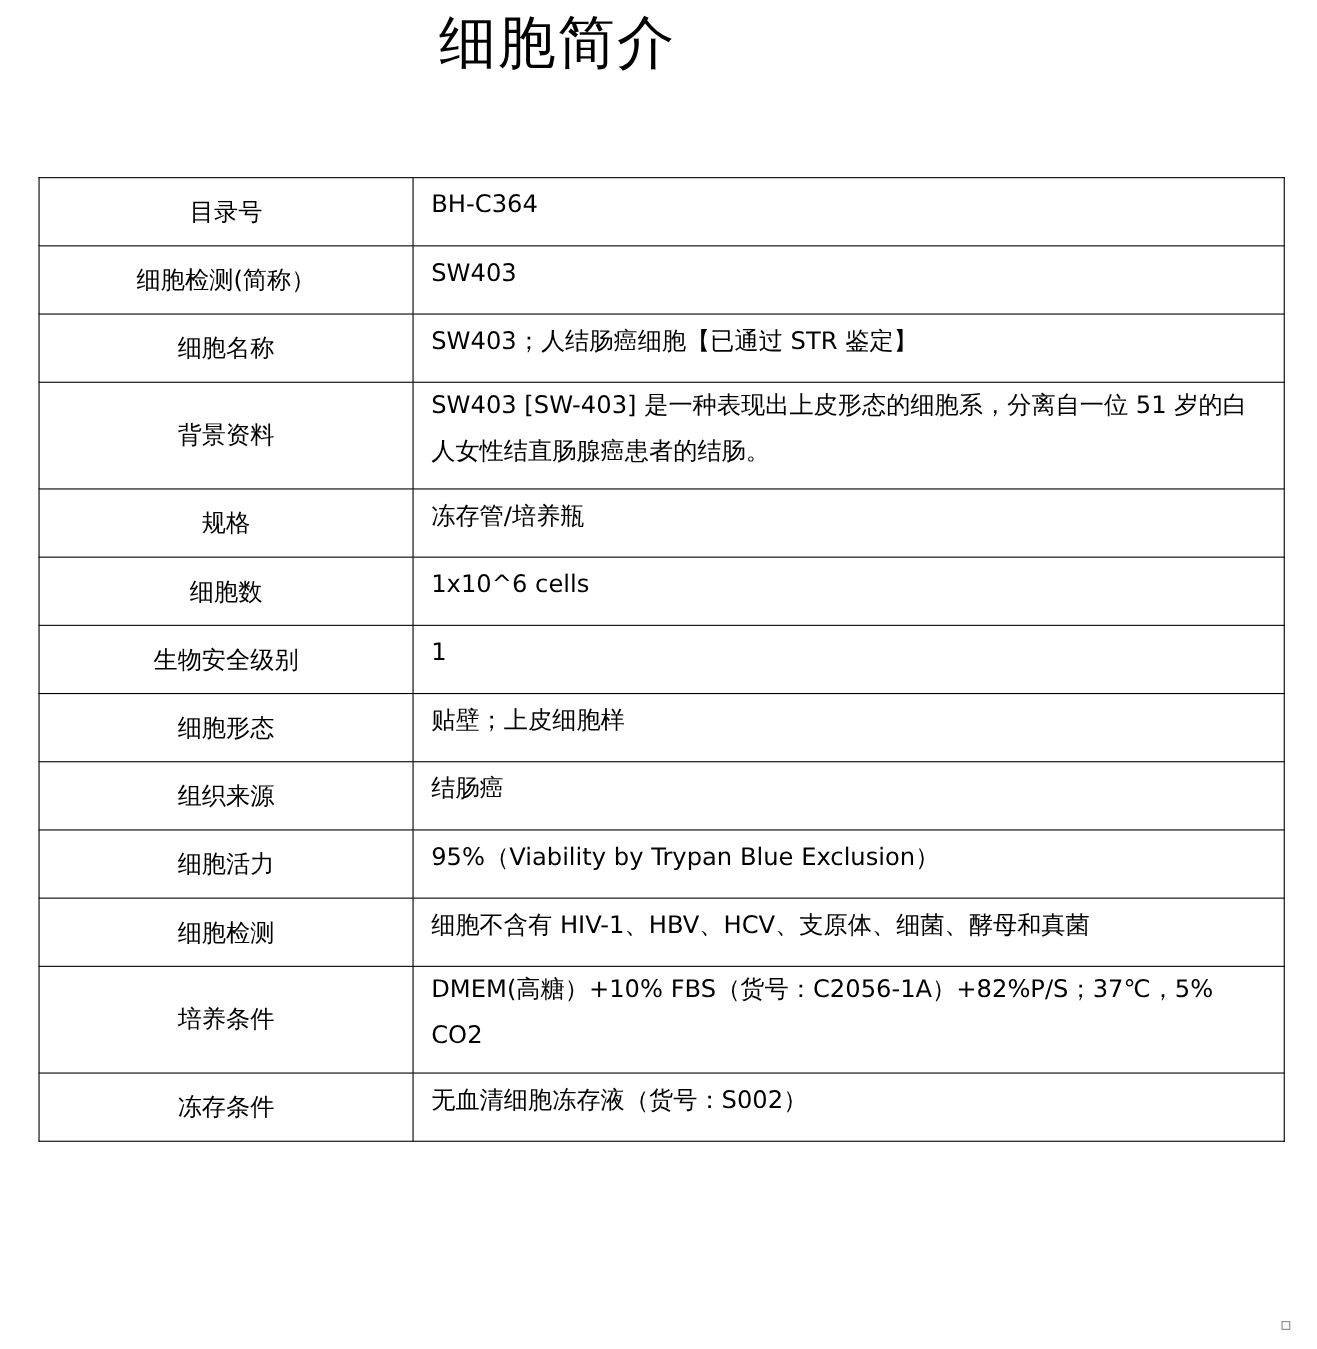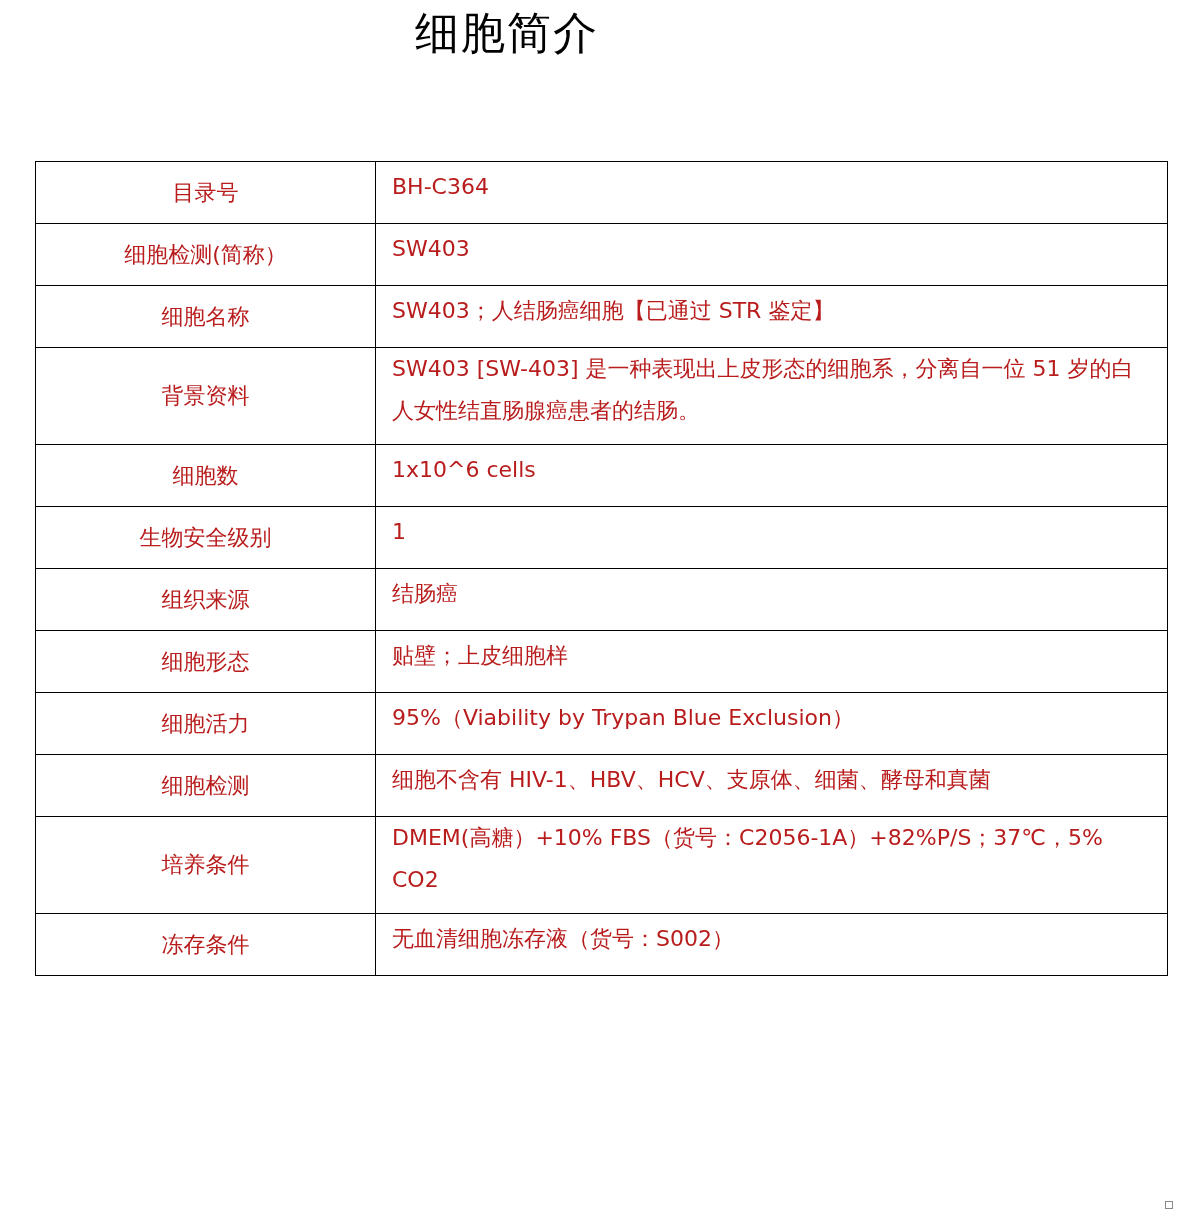--- a/index.html
+++ b/index.html
@@ -1,22 +1,22 @@
 <!DOCTYPE html>
 <html><head>
 <meta charset="utf-8">
 <style>
   html, body { margin:0; padding:0; background:#ffffff; }
   body { width:1197px; height:1226px; position:relative; overflow:hidden;
          font-family:"DejaVu Sans","Liberation Sans",sans-serif; color:#111; }
   .title { position:absolute; left:0; width:1014px; top:4px; text-align:center;
-           font-size:44px; font-family:"DejaVu Sans",sans-serif; letter-spacing:2px; color:#000; }
+           font-size:52px; font-family:"DejaVu Sans",sans-serif; letter-spacing:2px; color:#000; }
   table.info { position:absolute; left:35px; top:161px; width:1133px;
                border-collapse:collapse; table-layout:fixed; }
-  table.info td { border:1.5px solid #000; font-size:22px; color:#b91c1c; }
+  table.info td { border:1.5px solid #000; font-size:22px; color:#000000; }
   td.label { width:327px; text-align:center; vertical-align:middle; padding:0 6px; }
   td.value { padding:0 14px 12px 16px; vertical-align:middle; line-height:42px; }
   tr.r1 { height:62px; }
   tr.r2 { height:97px; }
   .corner { position:absolute; left:1165px; top:1201px; width:6px; height:6px;
             border:1px solid #888; background:#fff; }
 </style>
 </head>
 <body>
 
@@ -34,34 +34,38 @@
     </tr>
     <tr class="r1">
       <td class="label">细胞名称</td>
       <td class="value">SW403；人结肠癌细胞【已通过 STR 鉴定】</td>
     </tr>
     <tr class="r2">
       <td class="label">背景资料</td>
       <td class="value">SW403 [SW-403] 是一种表现出上皮形态的细胞系，分离自一位 51 岁的白人女性结直肠腺癌患者的结肠。</td>
     </tr>
     <tr class="r1">
+      <td class="label">规格</td>
+      <td class="value">冻存管/培养瓶</td>
+    </tr>
+    <tr class="r1">
       <td class="label">细胞数</td>
       <td class="value">1x10^6 cells</td>
     </tr>
     <tr class="r1">
       <td class="label">生物安全级别</td>
       <td class="value">1</td>
     </tr>
     <tr class="r1">
+      <td class="label">细胞形态</td>
+      <td class="value">贴壁；上皮细胞样</td>
+    </tr>
+    <tr class="r1">
       <td class="label">组织来源</td>
       <td class="value">结肠癌</td>
-    </tr>
-    <tr class="r1">
-      <td class="label">细胞形态</td>
-      <td class="value">贴壁；上皮细胞样</td>
     </tr>
     <tr class="r1">
       <td class="label">细胞活力</td>
       <td class="value">95%（Viability by Trypan Blue Exclusion）</td>
     </tr>
     <tr class="r1">
       <td class="label">细胞检测</td>
       <td class="value">细胞不含有 HIV-1、HBV、HCV、支原体、细菌、酵母和真菌</td>
     </tr>
     <tr class="r2">

